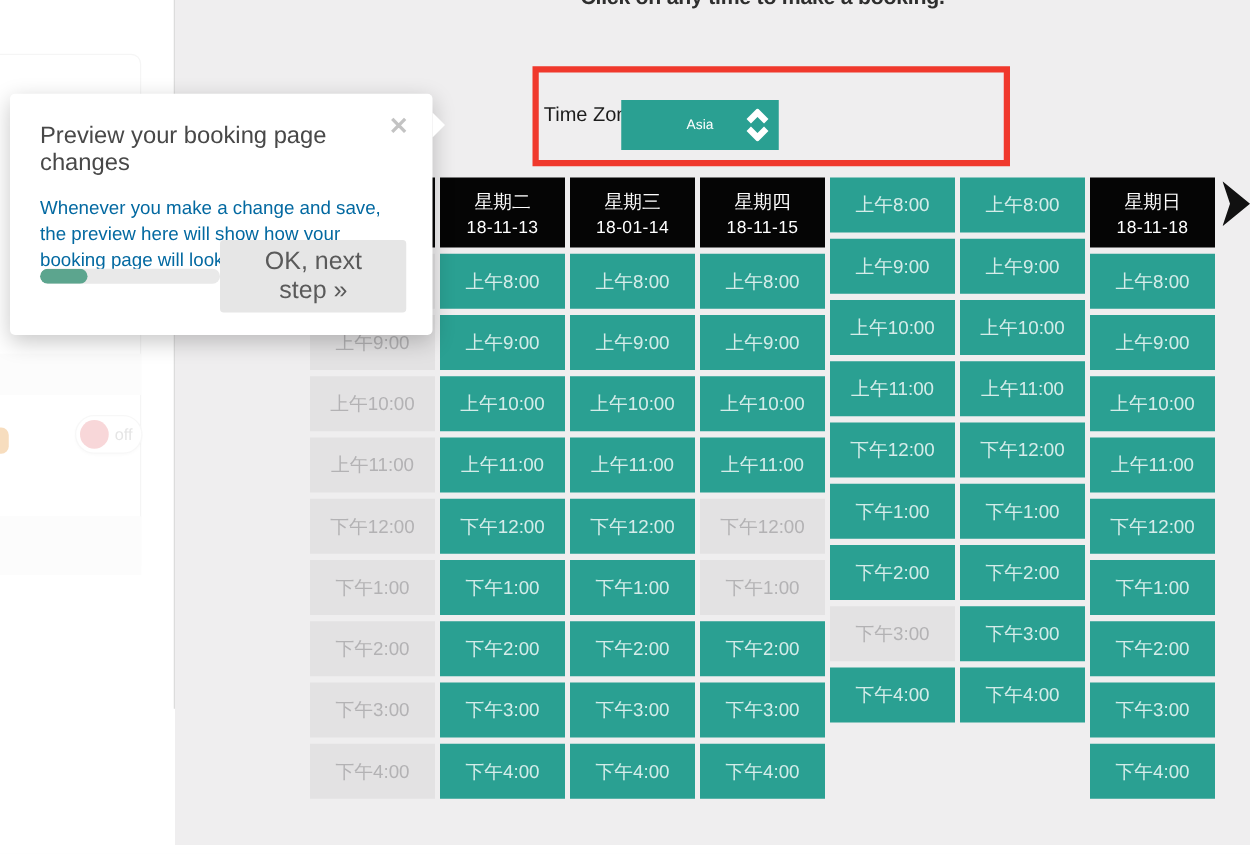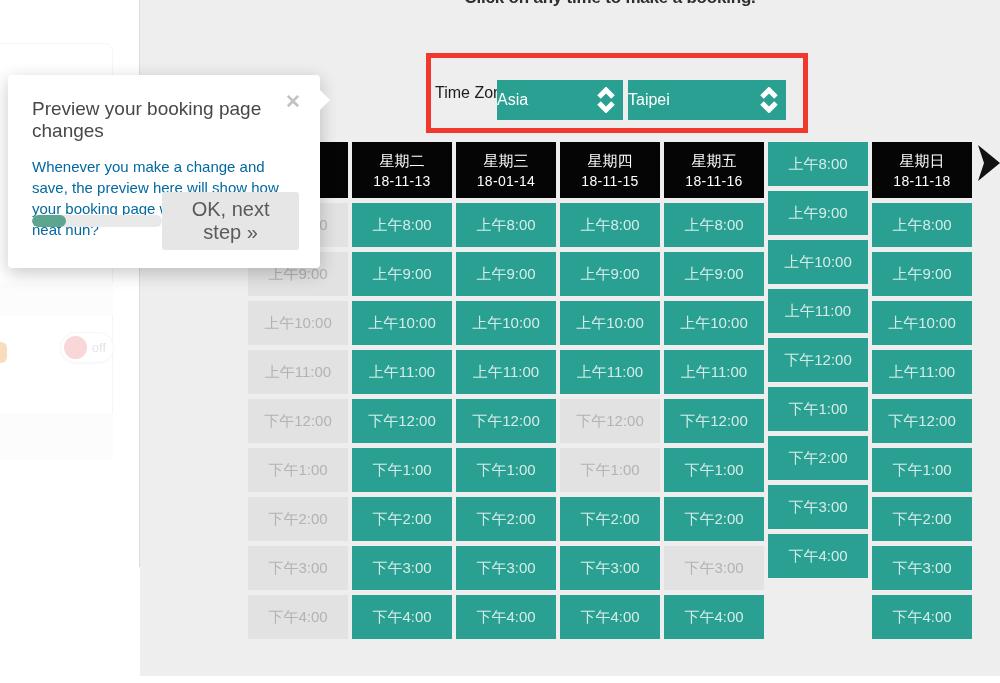--- a/index.html
+++ b/index.html
@@ -30,43 +30,43 @@
   .instruction { position:absolute; top:-12px; left:108px; width:724px;
                  text-align:center; font-size:17px; font-weight:bold; color:#2e2e2e;
                  font-stretch:condensed; letter-spacing:-0.2px; }
 
   
   .redbox { position:absolute; left:286px; top:53px; width:382px; height:80px;
             border:5px solid #f0382c; }
   .tz-label { position:absolute; left:4px; top:50%; transform:translateY(-50%);
               font-size:16px; color:#1c1c1c; font-stretch:condensed; }
   .tz-select { position:absolute; top:22px; height:40px; background:#2aa092;
-               display:flex; align-items:center; 
-               color:#fff; font-size:16px; font-stretch:condensed; cursor:pointer; }
+               display:flex; align-items:center; justify-content:center;
+               color:#fff; font-size:11px; font-stretch:condensed; cursor:pointer; }
   .sel-region { left:66px; width:126px; }
   .sel-city   { left:197px; width:158px; }
   .tz-select .chev { position:absolute; right:7px; top:50%; transform:translateY(-50%); }
 
   
   .grid { position:absolute; left:108px; top:142px; display:flex; gap:4px; }
   .grid-column { display:flex; flex-direction:column; gap:5px; width:100px; }
   .day-header { height:56px; background:#050505; color:#fff; text-align:center;
                 display:flex; flex-direction:column; justify-content:center; gap:2px;
                 font-stretch:condensed; }
   .day-name { font-size:15px; }
   .day-date { font-size:14px; letter-spacing:.3px; }
   .slot { height:44px; display:flex; align-items:center; justify-content:center;
           font-size:15px; font-stretch:condensed; }
   .slot.available { background:#2aa092; color:rgba(255,255,255,.8); cursor:pointer; }
   .slot.unavailable { background:#e3e2e3; color:#b3b2b4; }
 
   .next-arrow { position:absolute; left:838px; top:143px; width:22px; height:40px; cursor:pointer; }
 
   
-  .popup { position:absolute; left:8px; top:75px; width:312px; height:193px;
+  .popup { position:absolute; left:8px; top:75px; width:338px; height:193px;
            background:#fff; border-radius:4px; z-index:20;
            box-shadow:0 5px 18px rgba(0,0,0,.22); }
   .popup-pointer { position:absolute; right:-10px; top:15px; width:0; height:0;
                    border-top:10px solid transparent; border-bottom:10px solid transparent;
                    border-left:10px solid #ffffff; }
   .popup-title { padding:23px 44px 0 24px; font-size:19px; color:#484848; }
   .popup-close { position:absolute; top:17px; right:19px; font-size:19px; font-weight:bold;
                  color:#c3c3c3; cursor:pointer; line-height:1; }
   .popup-body { margin:14px 28px 0 24px; font-size:15px; color:#0369a1; line-height:1.4; }
   .popup-footer { position:absolute; left:24px; right:21px; bottom:18px;
@@ -102,27 +102,20 @@
     <span class="tz-label">Time Zone:</span>
 
     <div class="tz-select sel-region">
       <span>Asia</span>
       <svg class="chev" width="20" height="26" viewBox="0 0 20 26">
         <path d="M3 10 L10 3 L17 10" fill="none" stroke="#ffffff" stroke-width="5"></path>
         <path d="M3 16 L10 23 L17 16" fill="none" stroke="#ffffff" stroke-width="5"></path>
       </svg>
     </div>
 
-    <div class="tz-select sel-city">
-      <span>Taipei</span>
-      <svg class="chev" width="20" height="26" viewBox="0 0 20 26">
-        <path d="M3 10 L10 3 L17 10" fill="none" stroke="#ffffff" stroke-width="5"></path>
-        <path d="M3 16 L10 23 L17 16" fill="none" stroke="#ffffff" stroke-width="5"></path>
-      </svg>
-    </div>
   </div>
 
   <div class="grid">
       <div class="grid-column">
         <div class="day-header">
           <div class="day-name"></div>
           <div class="day-date"></div>
         </div>
         <div class="slot unavailable">上午8:00</div>
         <div class="slot unavailable">上午9:00</div>
@@ -173,24 +166,20 @@
         <div class="slot available">上午9:00</div>
         <div class="slot available">上午10:00</div>
         <div class="slot available">上午11:00</div>
         <div class="slot unavailable">下午12:00</div>
         <div class="slot unavailable">下午1:00</div>
         <div class="slot available">下午2:00</div>
         <div class="slot available">下午3:00</div>
         <div class="slot available">下午4:00</div>
       </div>
       <div class="grid-column">
-        <div class="day-header">
-          <div class="day-name">星期五</div>
-          <div class="day-date">18-11-16</div>
-        </div>
         <div class="slot available">上午8:00</div>
         <div class="slot available">上午9:00</div>
         <div class="slot available">上午10:00</div>
         <div class="slot available">上午11:00</div>
         <div class="slot available">下午12:00</div>
         <div class="slot available">下午1:00</div>
         <div class="slot available">下午2:00</div>
         <div class="slot unavailable">下午3:00</div>
         <div class="slot available">下午4:00</div>
       </div>

